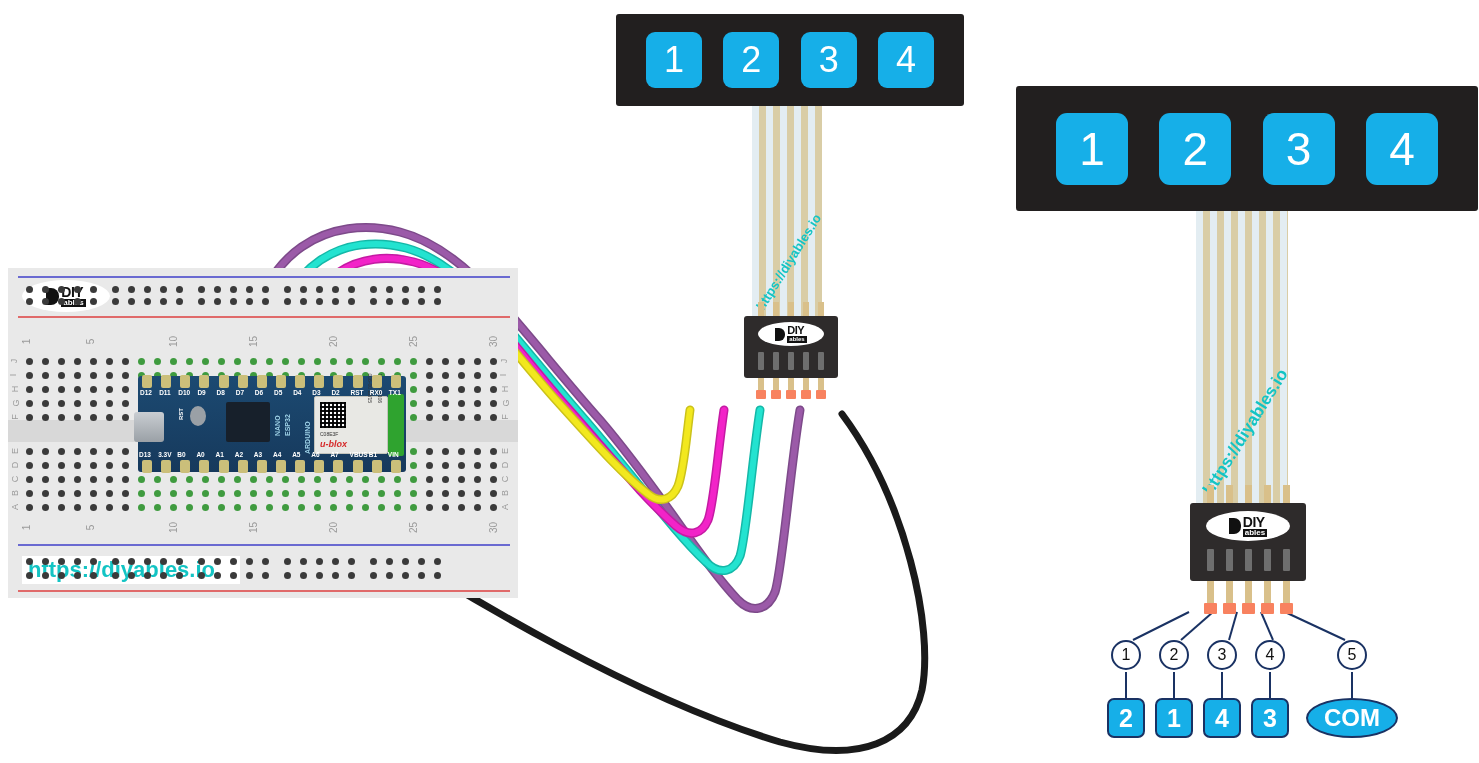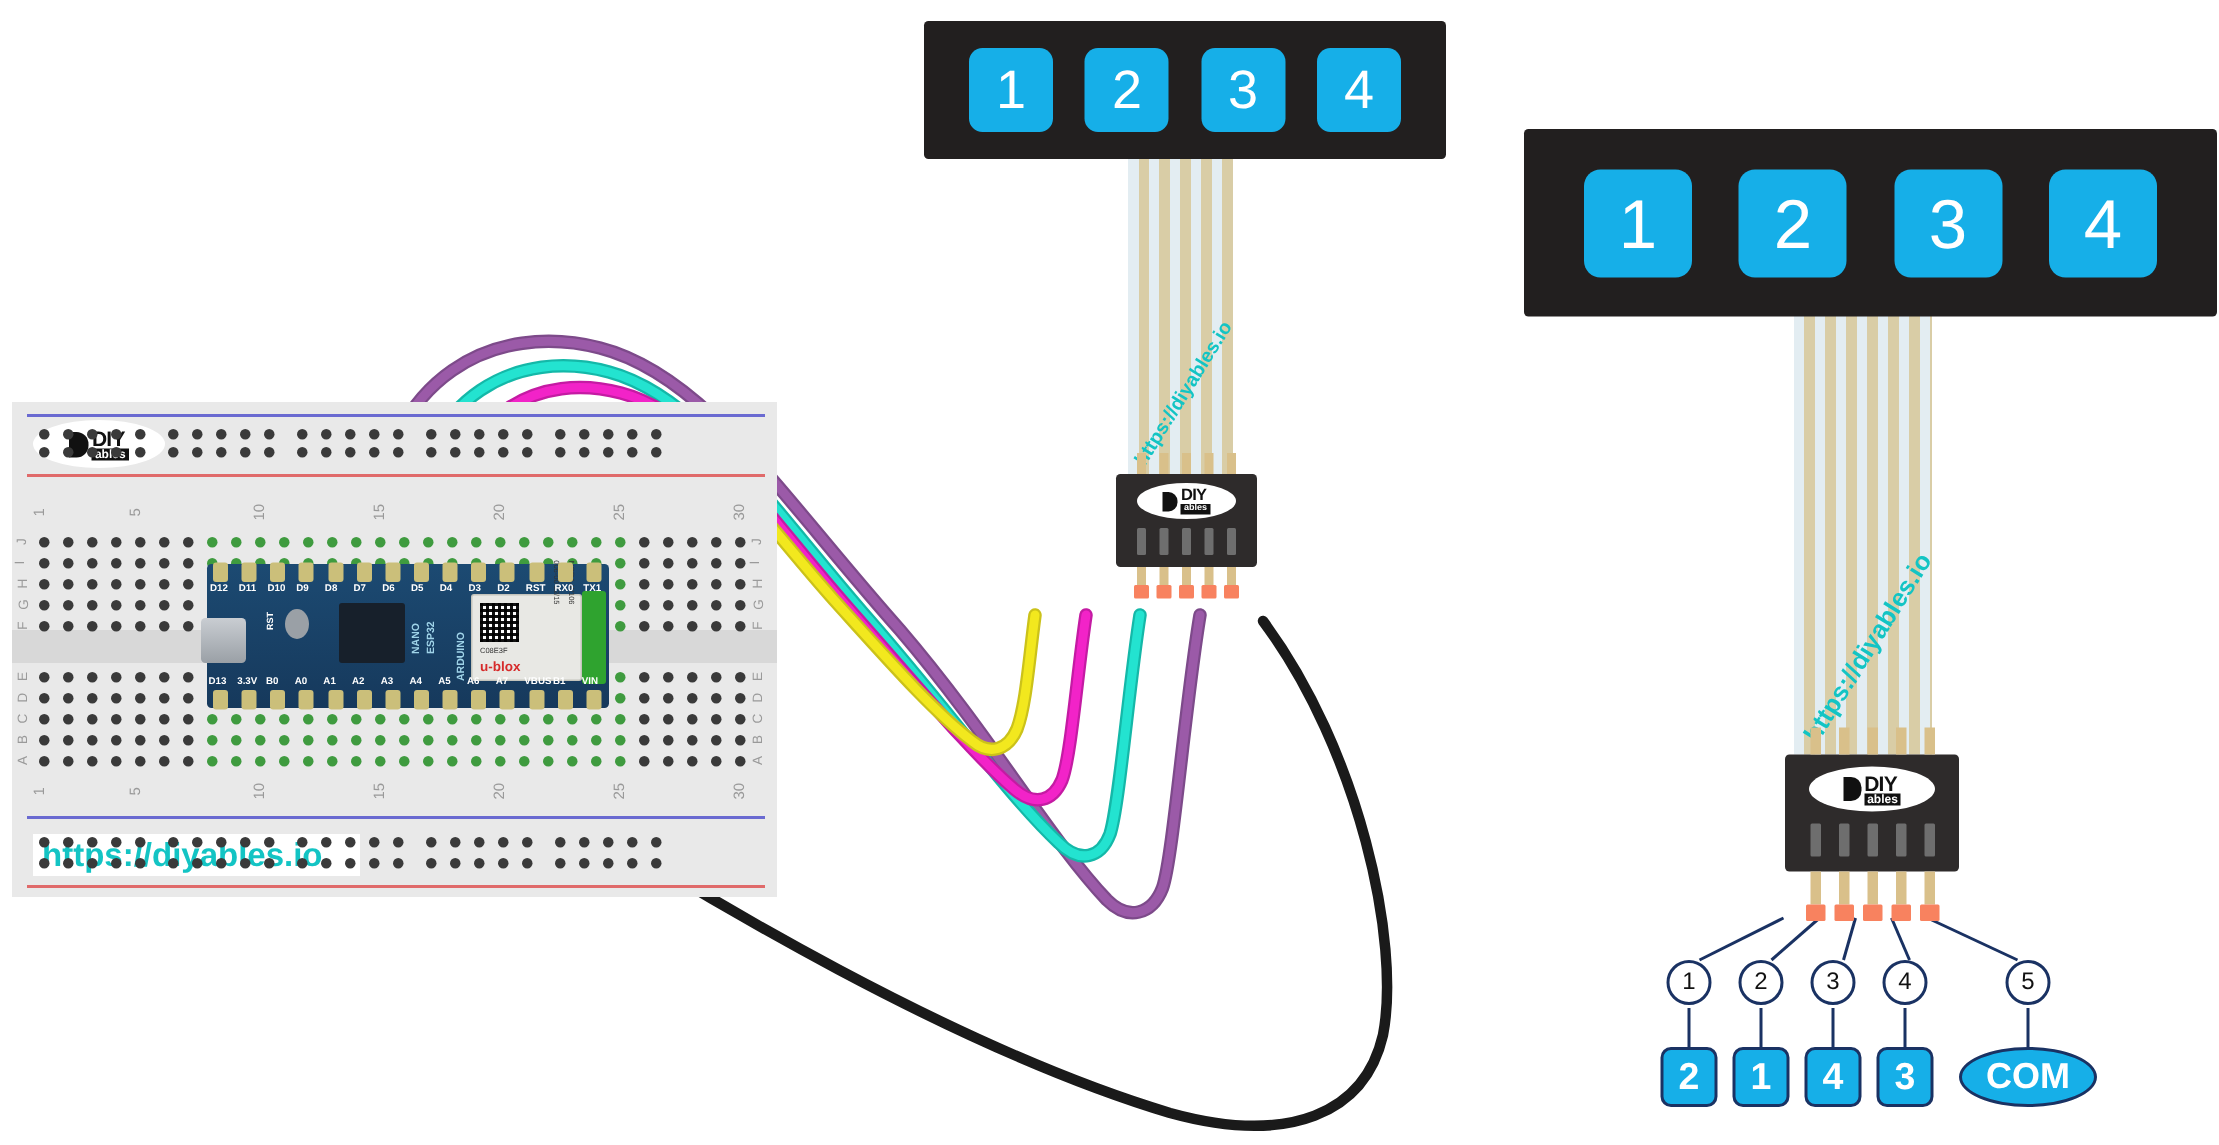--- a/index.html
+++ b/index.html
@@ -711,21 +711,21 @@
       <div class="bb-num" style="left: 480px; top: 254px;">30</div>
     </div>
 
   <div id="nano">
     <div class="nano-usb" style="left:-4px; top:36px; width:30px; height:30px;"></div>
     <div class="nano-chip" style="left:88px; top:26px; width:44px; height:40px;"></div>
     <div class="nano-chip" style="left:52px; top:30px; width:16px; height:20px; background:#9aa0a6; border-radius:50%;"></div>
     <div class="nano-mod" style="left:176px; top:20px; width:74px; height:58px;">
       <div class="qr" style="left:5px; top:5px; width:26px; height:26px;"></div>
       <div style="position:absolute; left:5px; top:34px; font-size:5px; color:#333;">C08E3F</div>
-      <div class="ublox" style="position:absolute; left:5px; top:42px;">u-blox</div>
+      <div class="ublox" style="position:absolute; left:5px; top:42px;font-style:italic;">u-blox</div>
       <div style="position:absolute; right:14px; top:6px; font-size:5px; color:#333; transform:rotate(90deg); transform-origin:right top; white-space:nowrap;">006-00 22/15</div>
       <div style="position:absolute; right:4px; top:6px; font-size:5px; color:#333; transform:rotate(90deg); transform-origin:right top; white-space:nowrap;">NORA-W106</div>
     </div>
     <div class="nano-green" style="left:250px; top:18px; width:16px; height:62px;"></div>
     <div class="nano-vert-text" style="left:136px; top:60px;">NANO</div>
     <div class="nano-vert-text" style="left:146px; top:60px;">ESP32</div>
     <div class="nano-vert-text" style="left:166px; top:78px;">ARDUINO</div>
     <div style="position:absolute; left:40px; top:44px; font-size:6px; font-weight:bold; color:#fff; transform:rotate(-90deg); transform-origin:left top;">RST</div>
     <div class="nano-pinrow" id="nano-top-pins" style="top:-1px;">
         <div class="nano-pad" style="left: 4px; top: 0px;"></div>

